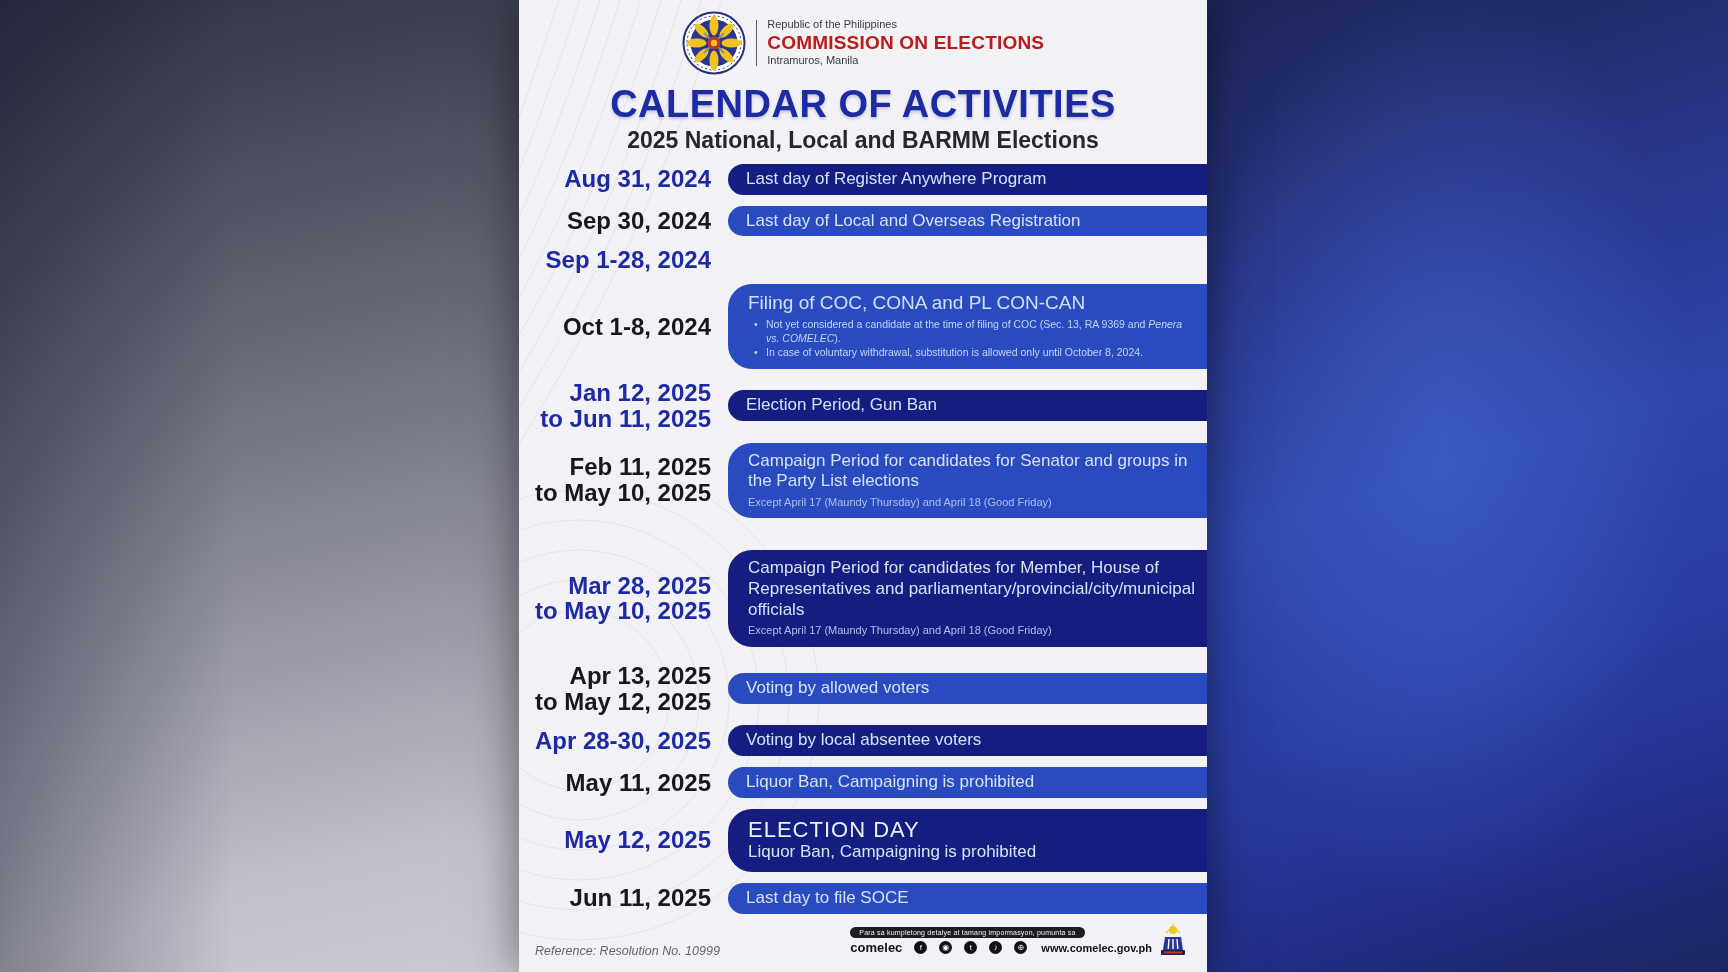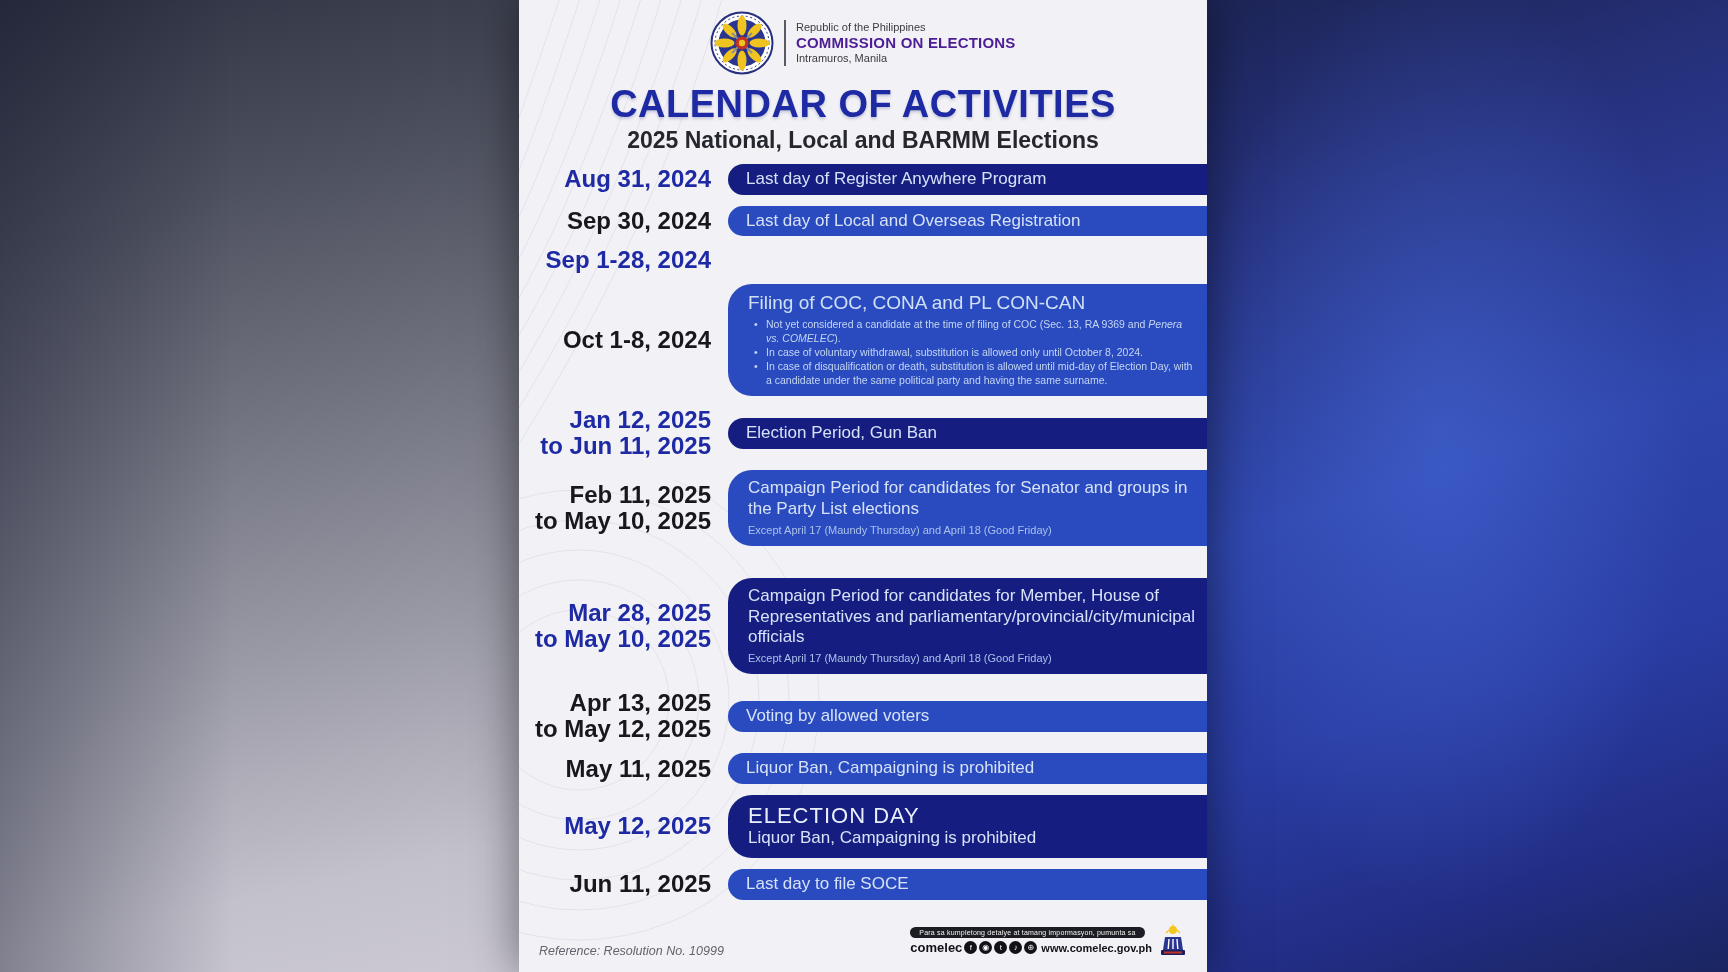--- a/index.html
+++ b/index.html
@@ -21,21 +21,21 @@
     background:#f2f1f5;box-shadow:0 0 46px rgba(0,0,0,.5);overflow:hidden;}
   .swirl{position:absolute;pointer-events:none;}
 
   
   .hdr{position:relative;padding-top:11px;text-align:center;}
   .seal-row{display:flex;align-items:center;justify-content:center;gap:10px;}
   .agency{display:flex;align-items:center;gap:10px;text-align:left;}
   .agency .vline{width:1.5px;height:46px;background:#5a5a66;}
   .agency-lines{line-height:1.2;}
   .ag1,.ag3{font-size:11px;color:#3a3a42;}
-  .ag2{font-size:15px;font-weight:bold;color:#4c1d95;letter-spacing:.2px;}
+  .ag2{font-size:19px;font-weight:bold;color:#b91c1c;letter-spacing:.2px;}
   .title{margin-top:8px;font-size:38px;font-weight:bold;letter-spacing:.5px;
     color:#1e2aa4;text-shadow:0 2px 3px rgba(30,40,120,.22);}
   .subtitle{margin-top:1px;font-size:23px;font-weight:bold;color:#26262e;}
 
   
   .rows{position:relative;margin-top:10px;}
   .row{display:flex;align-items:center;margin-bottom:11px;}
   .row.mb-lg{margin-bottom:16px;margin-top:32px;}
   .date{width:192px;flex:0 0 192px;text-align:right;font-weight:bold;
     font-size:24px;line-height:1.08;white-space:pre-line;padding-right:4px;}
@@ -50,28 +50,28 @@
   .ptext{font-size:17px;line-height:1.22;}
   .ptitle{font-size:19px;line-height:1.2;color:#cfe0f5;margin-bottom:3px;}
   .pheading{font-size:22px;letter-spacing:1px;color:#eaf0fb;line-height:1.15;}
   .pnote{font-size:11px;color:#a9c2ec;margin-top:4px;line-height:1.2;}
   ul.bullets{margin:0;padding-left:16px;list-style:none;}
   ul.bullets li{font-size:10.5px;line-height:1.32;color:#c3d6f2;position:relative;padding-left:2px;}
   ul.bullets li::before{content:"•";position:absolute;left:-10px;color:#c3d6f2;}
   ul.bullets i{font-style:italic;}
 
   
-  .ftr{position:absolute;left:0;right:0;bottom:0;padding:0 20px 14px 20px;
+  .ftr{position:absolute;left:8px;right:0;bottom:0;padding:0 20px 14px 8px;
     display:flex;justify-content:space-between;align-items:flex-end;}
   .ref{font-size:12.5px;font-style:italic;color:#63636d;}
   .promo{display:flex;align-items:center;gap:7px;}
   .promo-col{display:flex;flex-direction:column;align-items:flex-start;gap:2px;}
   .tagline{background:#1c1c24;color:#f5f5f5;border-radius:9px;padding:2px 9px;
     font-size:7px;letter-spacing:.2px;white-space:nowrap;}
-  .social{display:flex;align-items:center;gap:2px;}
+  .social{display:flex;align-items:center;gap:12px;}
   .handle{font-size:13px;font-weight:bold;color:#111117;}
   .sicon{width:13px;height:13px;border-radius:50%;background:#111117;color:#fff;
     display:flex;align-items:center;justify-content:center;font-size:8px;line-height:1;}
   .website{font-size:11px;font-weight:bold;color:#111117;margin-left:2px;}
 </style>
 </head>
 <body>
 
 <div class="stage">
   <div class="bg-left"></div>
@@ -162,21 +162,20 @@
       </div>
 
       <div class="row">
         <div class="date black">Oct 1-8, 2024</div>
         <div class="pillcol">
             <div class="pill blue big">
           <div class="ptitle">Filing of COC, CONA and PL CON-CAN</div>
           <ul class="bullets">
             <li><span>Not yet considered a candidate at the time of filing of COC (Sec. 13, RA 9369 and </span><i>Penera vs. COMELEC</i><span>).</span></li>
             <li>In case of voluntary withdrawal, substitution is allowed only until October 8, 2024.</li>
-            <li>In case of disqualification or death, substitution is allowed until mid-day of Election Day, with a candidate under the same political party and having the same surname.</li>
           </ul>
         </div>
           </div>
       </div>
 
       <div class="row">
         <div class="date blue">Jan 12, 2025
 to Jun 11, 2025</div>
         <div class="pillcol">
             <div class="pill navy">
@@ -210,20 +209,28 @@
       <div class="row">
         <div class="date black">Apr 13, 2025
 to May 12, 2025</div>
         <div class="pillcol">
             <div class="pill blue">
           <div class="ptext">Voting by allowed voters</div>
         </div>
           </div>
       </div>
 
+      <div class="row">
+        <div class="date blue">Apr 28-30, 2025</div>
+        <div class="pillcol">
+            <div class="pill navy">
+          <div class="ptext">Voting by local absentee voters</div>
+        </div>
+          </div>
+      </div>
 
       <div class="row">
         <div class="date black">May 11, 2025</div>
         <div class="pillcol">
             <div class="pill blue">
           <div class="ptext">Liquor Ban, Campaigning is prohibited</div>
         </div>
           </div>
       </div>
 

